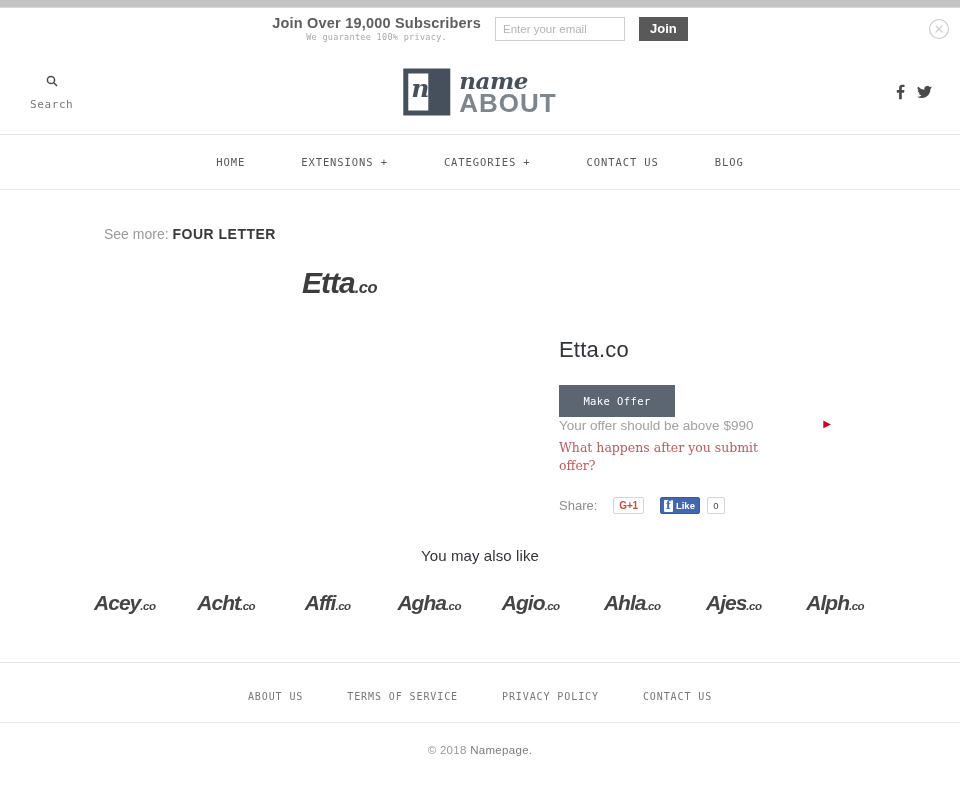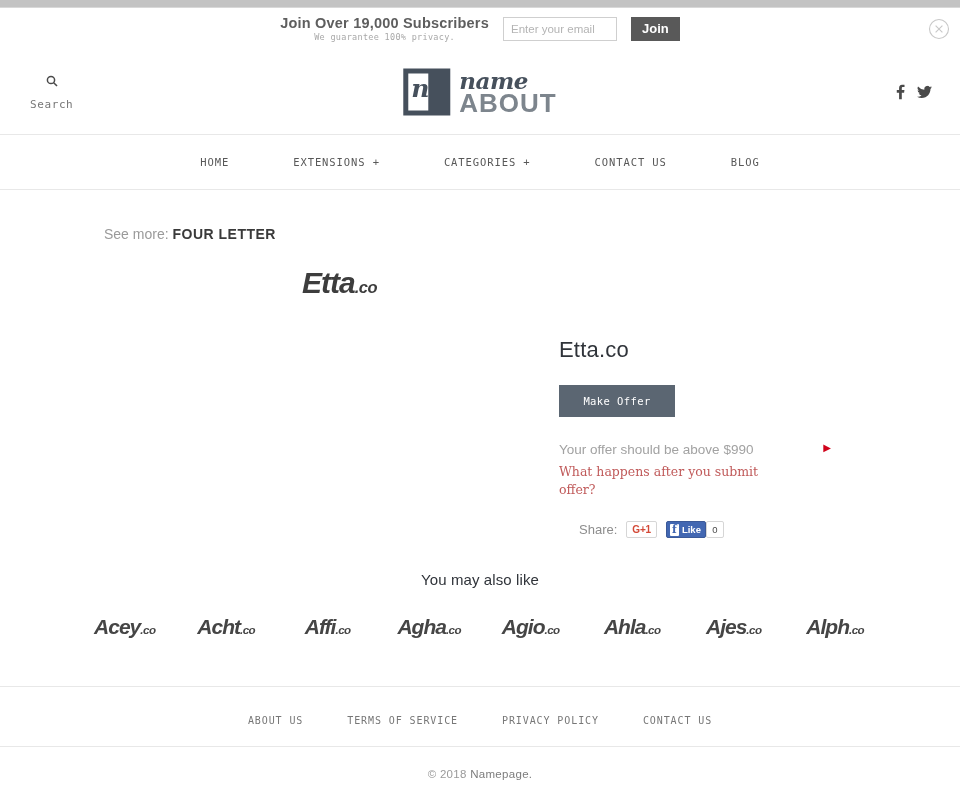--- a/index.html
+++ b/index.html
@@ -44,21 +44,21 @@
   }
   .sub-sub {
     font-family: "DejaVu Sans Mono", monospace;
     font-size: 8.5px;
     color: #a8a8a8;
     letter-spacing: .3px;
     display: block;
     margin-top: 2px;
   }
   .email-input {
-    width: 114px; height: 24px;
+    width: 130px; height: 24px;
     border: 1px solid #cfcfcf;
     background: #fff;
     font-size: 11.5px;
     color: #555;
     padding: 0 7px;
     font-family: "Liberation Sans", sans-serif;
     outline: none;
   }
   .email-input::placeholder { color: #b4b4b4; }
   .join-btn {
@@ -168,21 +168,21 @@
     cursor: pointer;
   }
 
   
   .mainnav {
     height: 55px;
     border-bottom: 1px solid #e8e8e8;
     display: flex;
     align-items: center;
     justify-content: center;
-    gap: 16px;
+    gap: 8px;
   }
   .mainnav a {
     font-family: "DejaVu Sans Mono", monospace;
     font-size: 10.5px;
     letter-spacing: .9px;
     color: #585858;
     text-decoration: none;
     padding: 0 24px;
     cursor: pointer;
     white-space: nowrap;
@@ -243,21 +243,21 @@
     background: #5b6672;
     color: #ffffff;
     border: none;
     font-family: "DejaVu Sans Mono", monospace;
     font-size: 10.5px;
     letter-spacing: .4px;
     cursor: pointer;
   }
   .offer-note {
     position: relative;
-    margin-top: 24px;
+    margin-top: 0;
     width: 216px;
     font-size: 13.5px;
     line-height: 18px;
     color: #a2a2a2;
   }
   .offer-arrow {
     position: absolute;
     right: -56px; top: 2px;
     color: #d0021b;
     font-size: 10px;
@@ -269,22 +269,21 @@
     font-family: "DejaVu Serif", serif;
     font-size: 12.5px;
     color: #c05a5a;
     text-decoration: none;
     cursor: pointer;
   }
   .share-row {
     margin-top: 22px;
     display: flex;
     align-items: center;
-    gap: 9px;
-    margin-left: 20px;
+    gap: 16px;
   }
   .share-label {
     font-size: 13px;
     color: #8d8d8d;
   }
   .gplus-btn {
     display: inline-flex;
     align-items: center;
     height: 17px;
     padding: 0 5px;

